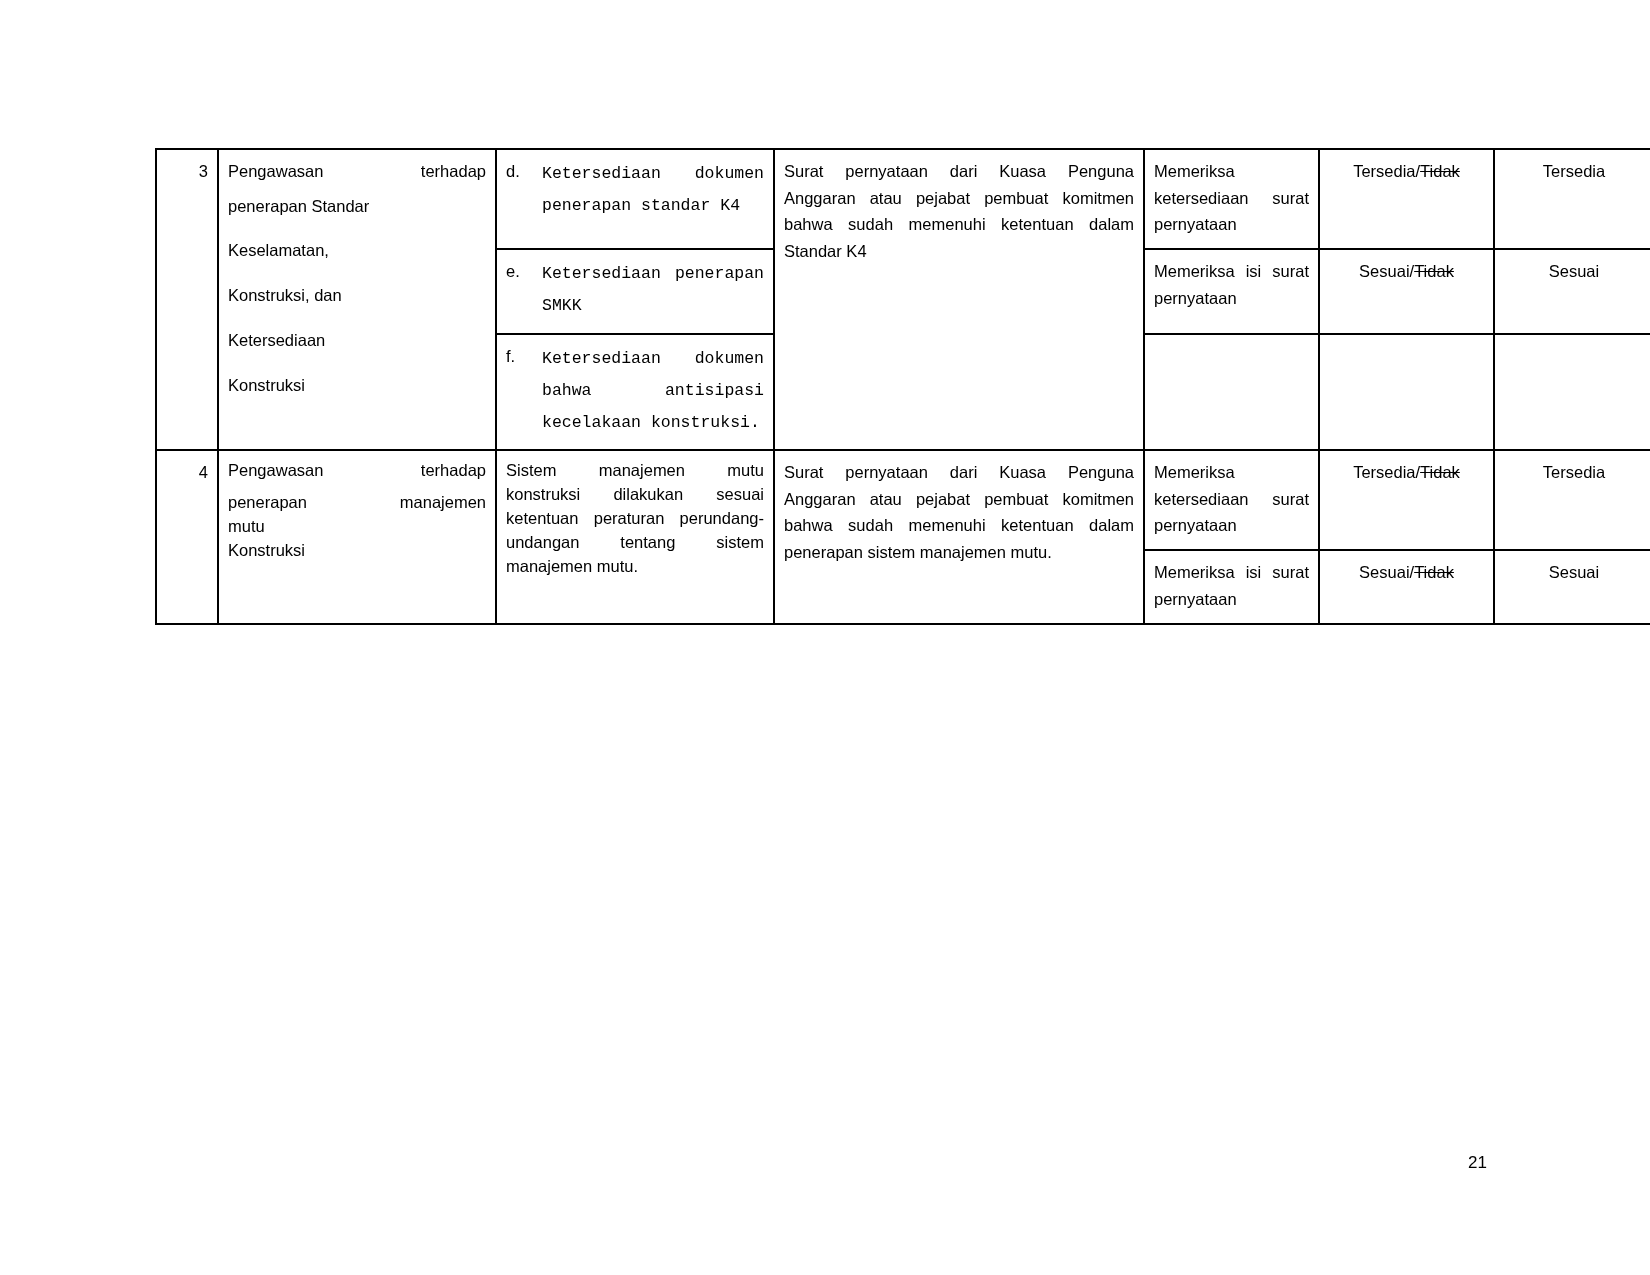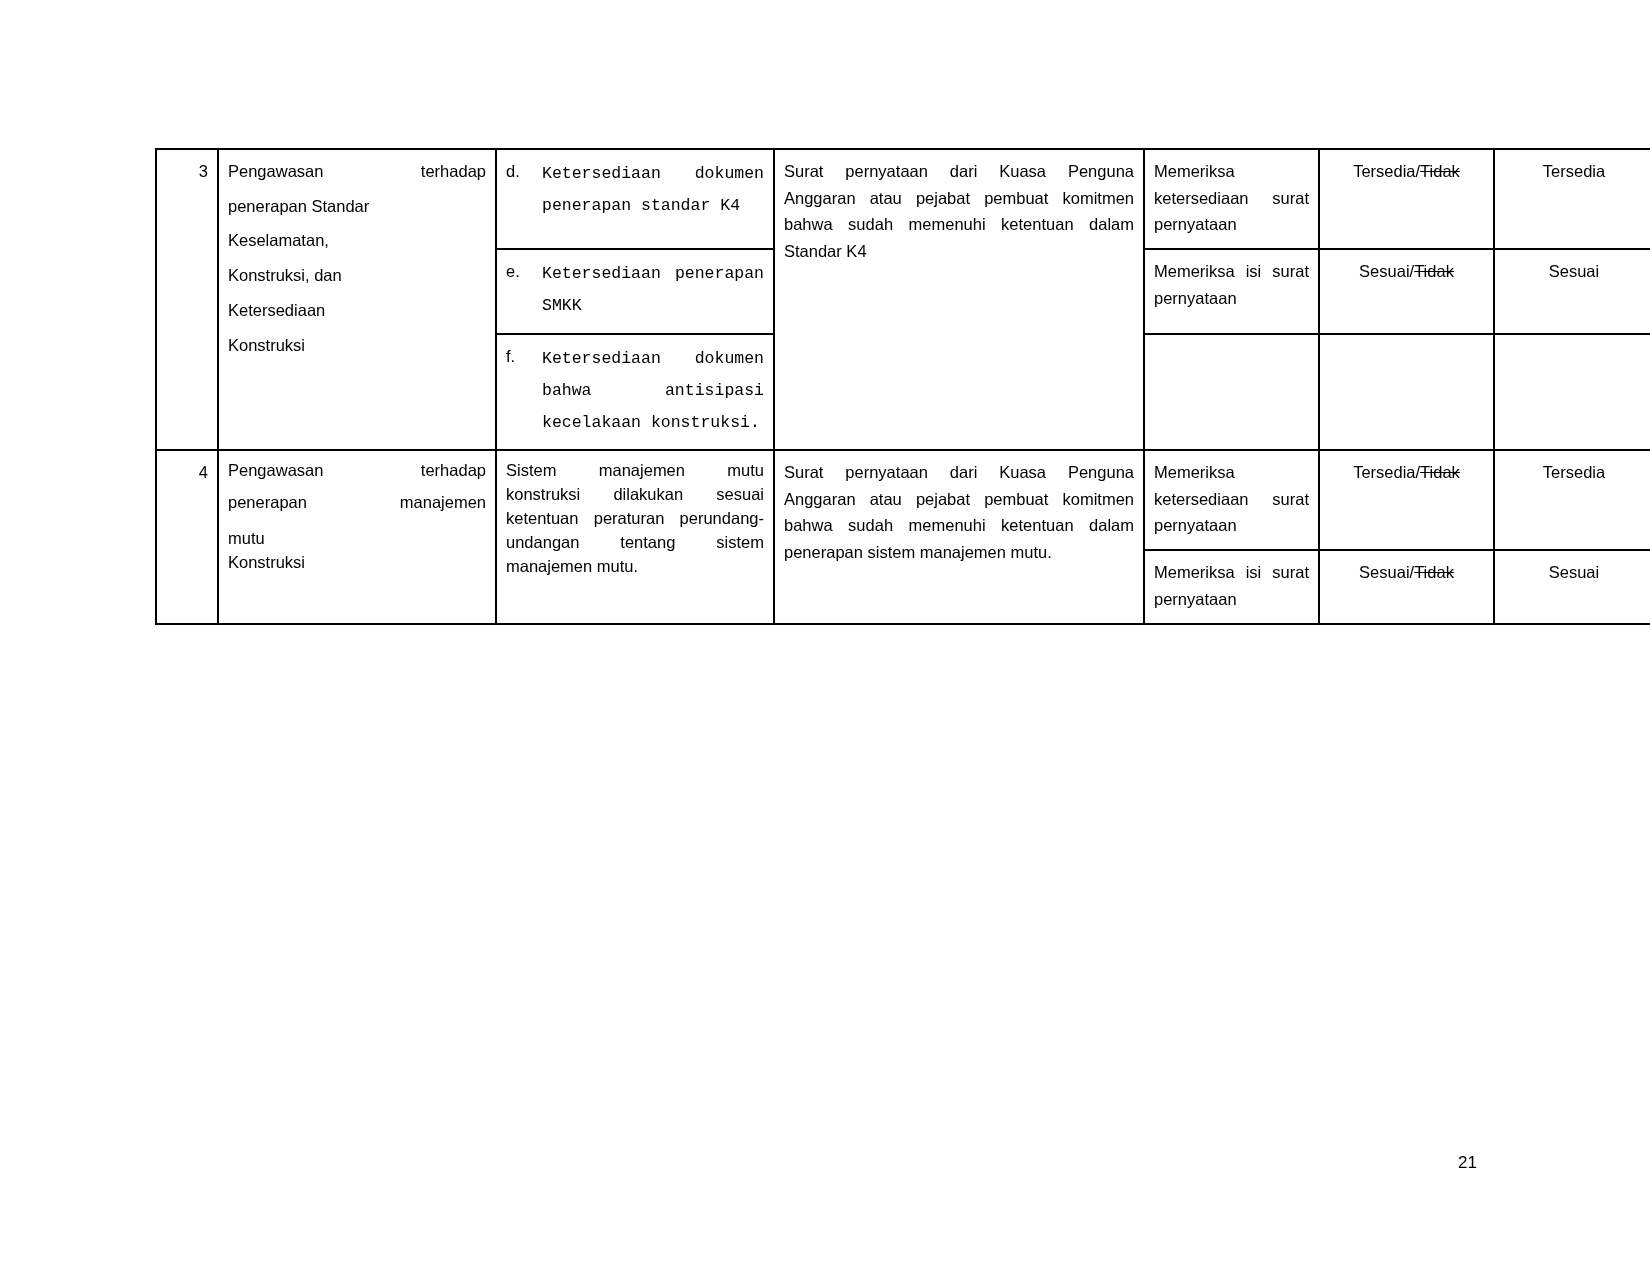--- a/index.html
+++ b/index.html
@@ -41,21 +41,21 @@
   .col-kriteria{ width: 258px; }
   .col-doc     { width: 350px; }
   .col-metode  { width: 155px; }
   .col-hasil   { width: 155px; text-align: center; }
   .col-ket     { width: 140px; text-align: center; }
 
   .just { text-align: justify; text-align-last: justify; }
   .just-last-left { text-align: justify; }
 
   .para { margin: 0; }
-  .para + .para { margin-top: 8px; }
+  .para + .para { margin-top: 18px; }
 
   .listitem {
     display: flex;
     gap: 10px;
   }
   .listitem .marker {
     width: 26px;
     flex: 0 0 26px;
     text-align: left;
   }
@@ -64,21 +64,21 @@
     text-align: justify;
     text-align-last: justify;
     line-height: 1.95;
   }
   .listitem .body.lastleft { text-align-last: left; font-family: Liberation Mono, monospace; }
 
   .strike { text-decoration: line-through; }
 
   .page-number {
     position: absolute;
-    right: 173px;
+    right: 163px;
     bottom: 102px;
     font-size: 17px;
   }
 </style>
 </head>
 <body>
 
 <div class="page">
 
   <table class="doc-table">
@@ -139,21 +139,21 @@
         <td class="col-metode"></td>
         <td class="col-hasil"></td>
         <td class="col-ket"></td>
       </tr>
 
       <tr>
         <td class="col-no" rowspan="2">4</td>
         <td class="col-aspek" rowspan="2">
           <div class="para just" style="line-height:1.45"><span>Pengawasan</span> <span>terhadap</span></div>
           <div class="para just" style="margin-top:8px;line-height:1.45"><span>penerapan</span> <span>manajemen</span></div>
-          <div class="para" style="margin-top:12px;line-height:1.45">mutu</div>
+          <div class="para" style="margin-top:0;line-height:1.45">mutu</div>
           <div class="para" style="margin-top:0;line-height:1.45">Konstruksi</div>
         </td>
         <td class="col-kriteria" rowspan="2">
           <div class="just-last-left" style="line-height:1.45">Sistem manajemen mutu konstruksi dilakukan sesuai ketentuan peraturan perundang-undangan tentang sistem manajemen mutu.</div>
         </td>
         <td class="col-doc" rowspan="2">
           <div class="just-last-left" style="line-height:1.62">Surat pernyataan dari Kuasa Penguna Anggaran atau pejabat pembuat komitmen bahwa sudah memenuhi ketentuan dalam penerapan sistem manajemen mutu.</div>
         </td>
         <td class="col-metode">
           <div class="just-last-left">Memeriksa ketersediaan surat pernyataan</div>

